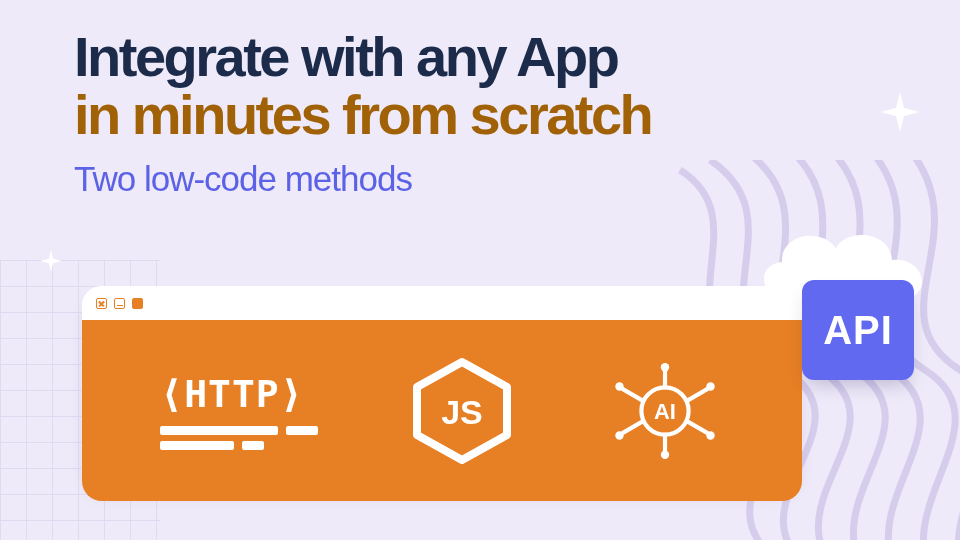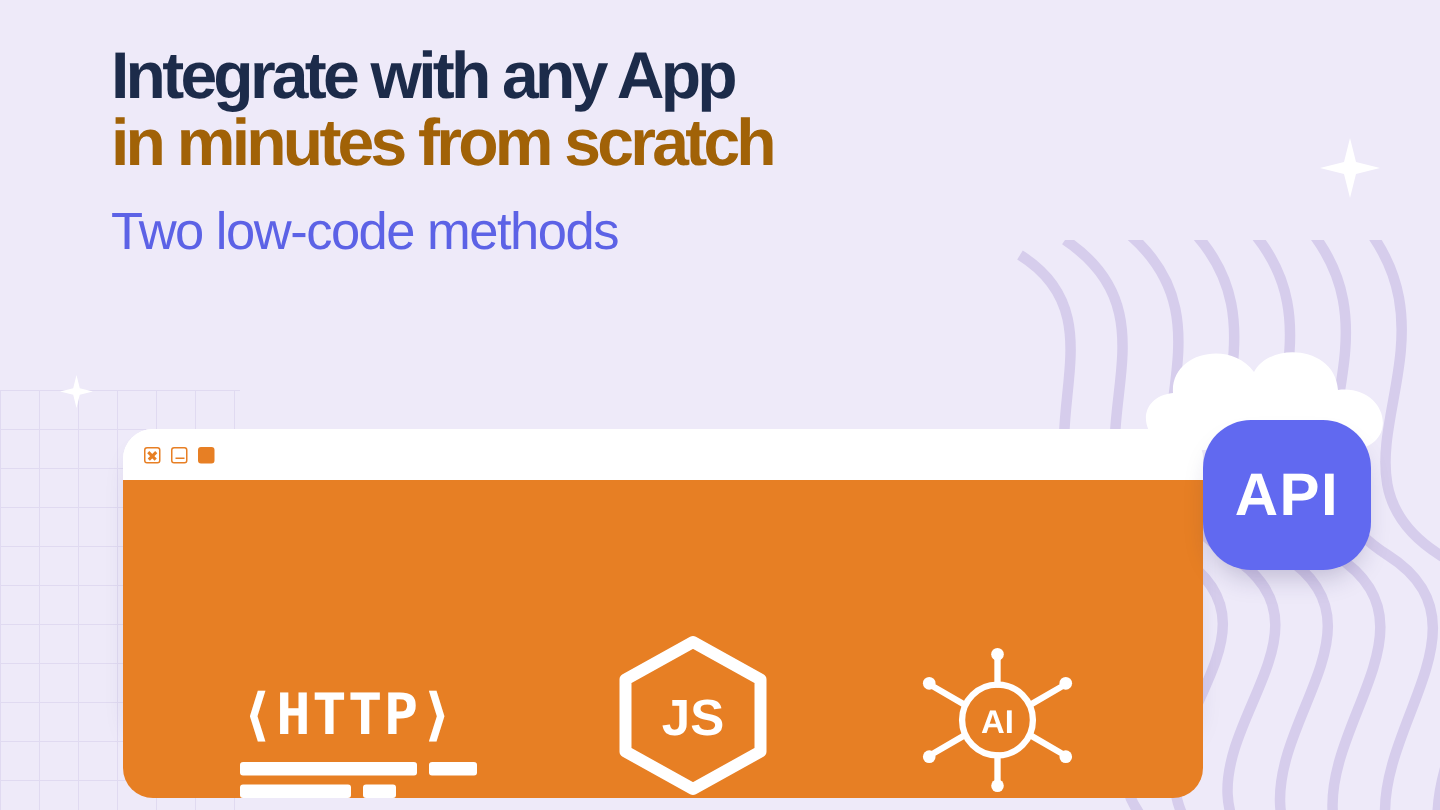--- a/index.html
+++ b/index.html
@@ -44,21 +44,21 @@
 
   
   .headline {
     position: absolute;
     left: 74px;
     top: 28px;
     right: 40px;
   }
   .headline h1 {
     font-weight: 800;
-    font-size: 44px;
+    font-size: 56px;
     line-height: 1.03;
     letter-spacing: -2.5px;
   }
   .line1 { color: #1c2b4a; }
   .line2 { color: #a16207; }
   .subtitle {
     margin-top: 16px;
     font-size: 35px;
     font-weight: 400;
     color: #5c62e6;
@@ -90,25 +90,25 @@
   .wbtn.x::before, .wbtn.x::after{
     content:""; position:absolute; left:1px; top:4px; width:7px; height:1.5px; background:#e77f24;
   }
   .wbtn.x::before{ transform:rotate(45deg);}
   .wbtn.x::after{ transform:rotate(-45deg);}
   .wbtn.min::before{ content:""; position:absolute; left:1.5px; top:6px; width:6px; height:1.5px; background:#e77f24;}
   .wbtn.min{ position:relative;}
   .wbtn.full{ background:#e77f24; }
 
   .card-body {
-    height: 212px;
+    height: 181px;
     background: #e77f24;
     border-radius: 0 0 20px 20px;
     display: flex;
-    align-items: flex-end;
+    align-items: center;
     justify-content: space-around;
     padding: 0 34px;
   }
 
   
   .http-block { color:#fff; font-weight:700; }
   .http-tag { font-size: 38px; letter-spacing:1px; font-family: ui-monospace, Menlo, monospace; }
   .http-lines { margin-top:10px; }
   .http-lines .row { display:flex; gap:8px; margin-top:6px;}
   .bar { height:9px; background:#fff; border-radius:2px;}
@@ -128,21 +128,21 @@
     top: 210px;
     pointer-events: none;
   }
   .api-badge {
     position: absolute;
     right: 46px;
     top: 280px;
     width: 112px;
     height: 100px;
     background: #6169f0;
-    border-radius: 32px;
+    border-radius: 12px;
     color: #fff;
     font-weight: 700;
     font-size: 40px;
     letter-spacing: 1px;
     display: flex;
     align-items: center;
     justify-content: center;
     box-shadow: 0 10px 18px -6px rgba(40,30,90,.25);
   }
 </style>

